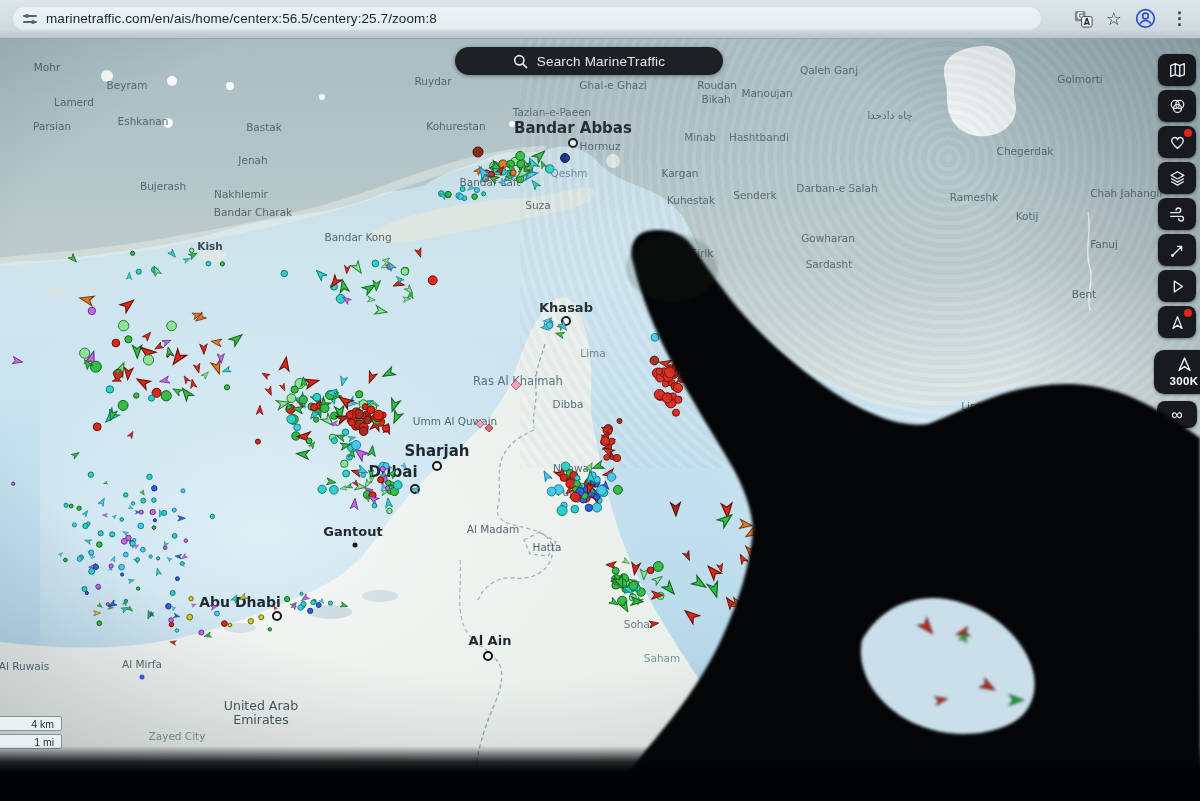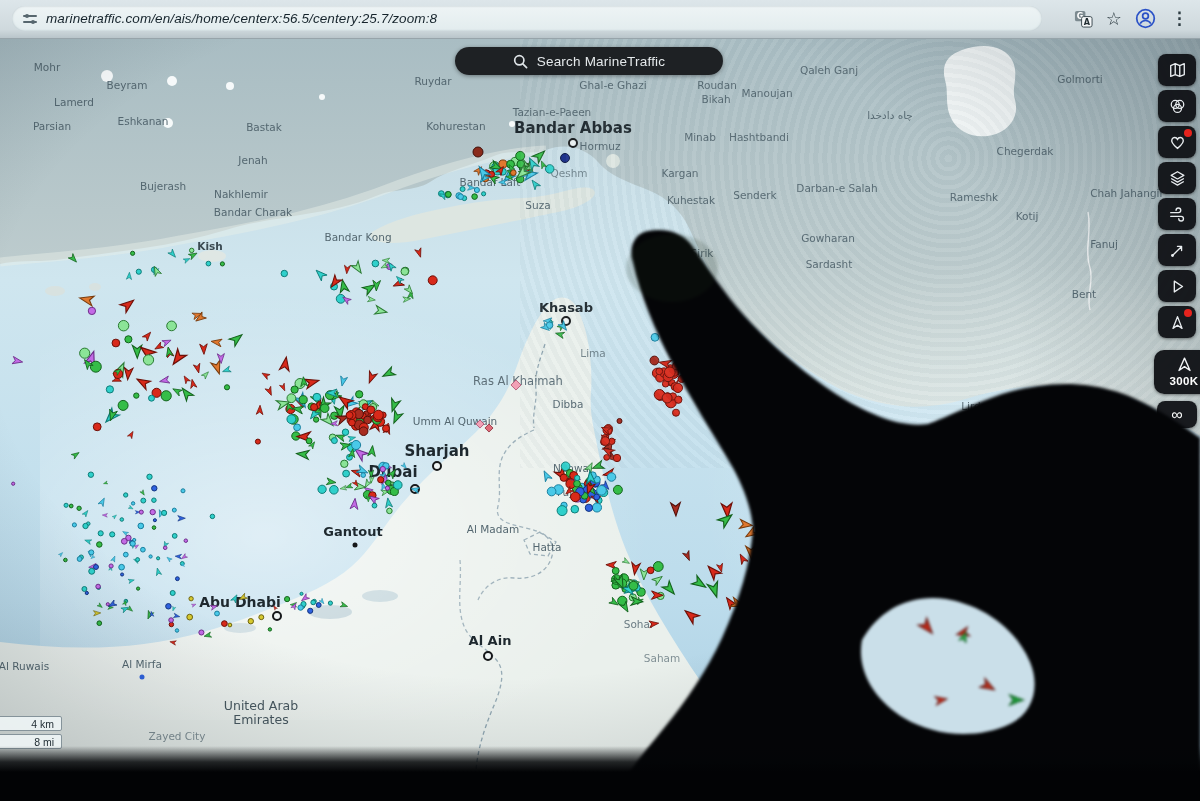--- a/index.html
+++ b/index.html
@@ -4,21 +4,21 @@
 <style>
   html,body{margin:0;padding:0;background:#000;}
   .screen{position:relative;width:1200px;height:801px;overflow:hidden;background:#04070a;
           font-family:"Liberation Sans",sans-serif;}
   
   .browser-bar{position:absolute;left:0;top:0;width:1200px;height:38px;z-index:40;
     background:linear-gradient(180deg,#dde6ea 0%,#cfd9dd 78%,#b9c5ca 100%);
     border-bottom:1px solid #97a4aa;}
   .url-pill{position:absolute;left:12px;top:6px;width:1030px;height:25px;border-radius:13px;
     background:linear-gradient(180deg,#eef4f5,#e2ecee);box-shadow:inset 0 0 2px rgba(120,140,150,.5);
-    display:flex;align-items:center;font-style:italic;}
+    display:flex;align-items:center;}
   .tune-ic{margin-left:11px;width:14px;height:12px;position:relative;opacity:.8}
   .tune-ic i{position:absolute;left:0;right:0;height:2px;background:#33454e;border-radius:2px;}
   .tune-ic i:nth-child(1){top:2px;} .tune-ic i:nth-child(2){top:8px;}
   .tune-ic b{position:absolute;width:4px;height:4px;background:#33454e;border-radius:50%;}
   .tune-ic b:nth-child(3){left:2px;top:1px;} .tune-ic b:nth-child(4){right:2px;top:7px;}
   .url-text{margin-left:9px;font-size:13.5px;color:#16242c;letter-spacing:.1px;white-space:nowrap;}
   .bar-icons{position:absolute;right:10px;top:5px;height:27px;display:flex;align-items:center;gap:13px;z-index:41;}
   .star-ic{font-size:18px;color:#2c3a40;line-height:1;}
   .dots-ic{font-size:17px;color:#2c3a40;font-weight:bold;line-height:1;padding:0 2px;}
   
@@ -914,21 +914,21 @@
     </div>
     <div class="inf-box">
       <span>∞</span>
     </div>
   </div>
 
   <div class="scalebox km">
       <span>4 km</span>
     </div>
   <div class="scalebox mi">
-      <span>8 mi</span>
+      <span>1 mi</span>
     </div>
 
   <svg class="hand" width="1200" height="801" viewBox="0 0 1200 801">
     <path fill="#040507" d="M648,231 C635,233 628,247 633,262 C640,295 655,330 672,363
       C690,398 712,432 733,468 C744,488 752,510 753,530 C750,565 740,598 722,638
       C707,670 687,700 664,728 C645,752 625,772 616,801 L1200,801 L1200,438
       C1175,420 1148,402 1118,392 C1080,380 1040,382 1002,394 C972,404 945,418 928,424
       C900,428 868,414 836,394 C800,370 765,340 736,306 C715,280 700,256 690,243
       C680,232 665,228 648,231 Z"></path>
     <path fill="#cadfe9" d="M862,640 C880,608 912,594 946,599 C986,606 1016,630 1030,662

